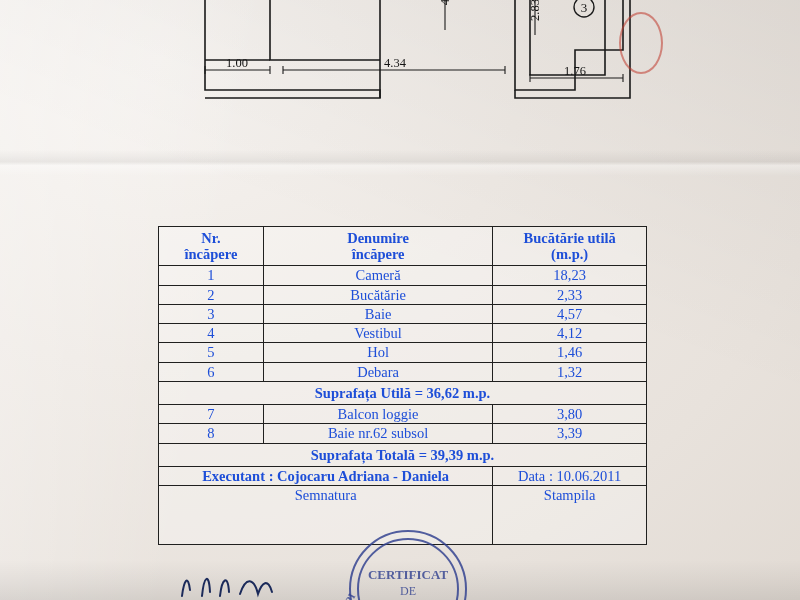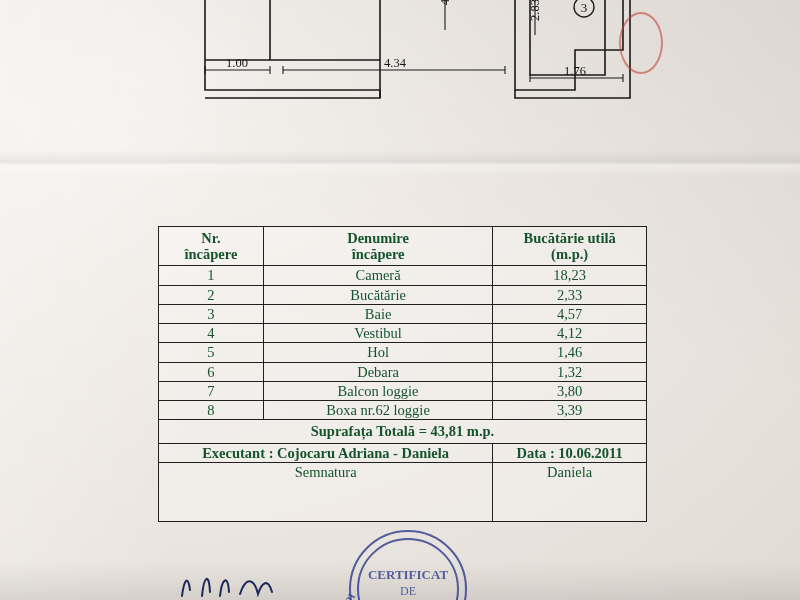--- a/index.html
+++ b/index.html
@@ -81,21 +81,21 @@
   }
   table.sheet {
     width: 100%;
     border-collapse: collapse;
     background: rgba(255,255,255,0.28);
   }
   table.sheet td, table.sheet th {
     border: 1px solid #20201f;
     font-family: "Liberation Serif", serif;
     font-size: 14.5px;
-    color: #14532d;
+    color: #1d4ed8;
     padding: 1px 2px;
     text-align: center;
     line-height: 1.12;
   }
   table.sheet th {
     font-weight: bold;
     font-size: 14.5px;
     padding: 3px 2px;
   }
   .col-nr { width: 21.5%; }
@@ -113,21 +113,21 @@
   }
 
   td.exec {
     text-align: left;
     padding-left: 14px;
     font-weight: bold;
     font-size: 14px;
     margin-left: 16px;
   }
   td.date {
-    font-weight: bold;
+    font-weight: normal;
     font-size: 14px;
   }
   td.sig {
     text-align: left;
     padding-left: 14px;
     font-size: 14.5px;
     height: 56px;
     vertical-align: top;
     padding-top: 3px;
   }
@@ -259,40 +259,43 @@
       <tr>
         <td class="row-num">5</td>
         <td class="row-name">Hol</td>
         <td class="row-val">1,46</td>
       </tr>
       <tr>
         <td class="row-num">6</td>
         <td class="row-name">Debara</td>
         <td class="row-val">1,32</td>
       </tr>
+      <tr class="total">
+        <td colspan="3">Suprafața Utilă = 36,62 m.p.</td>
+      </tr>
       <tr>
         <td class="row-num">7</td>
         <td class="row-name">Balcon  loggie</td>
         <td class="row-val">3,80</td>
       </tr>
       <tr>
         <td class="row-num">8</td>
-        <td class="row-name">Boxa nr.62  loggie</td>
+        <td class="row-name">Baie nr.62  subsol</td>
         <td class="row-val">3,39</td>
       </tr>
       <tr class="total">
-        <td colspan="3">Suprafața Totală = 43,81 m.p.</td>
+        <td colspan="3">Suprafața Totală = 39,39 m.p.</td>
       </tr>
       <tr>
         <td class="exec" colspan="2">Executant : Cojocaru Adriana - Daniela</td>
         <td class="date">Data : 10.06.2011</td>
       </tr>
       <tr>
         <td class="sig" colspan="2">Semnatura</td>
-        <td class="stamp">Daniela</td>
+        <td class="stamp">Stampila</td>
       </tr>
     </tbody>
   </table>
 </div>
 
 <div class="round-stamp">
   <svg width="220" height="110" viewBox="0 0 220 110">
     <g opacity="0.82" stroke="#2f3f8f" fill="none" stroke-width="2">
       <circle cx="110" cy="62" r="58"></circle>
       <circle cx="110" cy="62" r="50"></circle>

